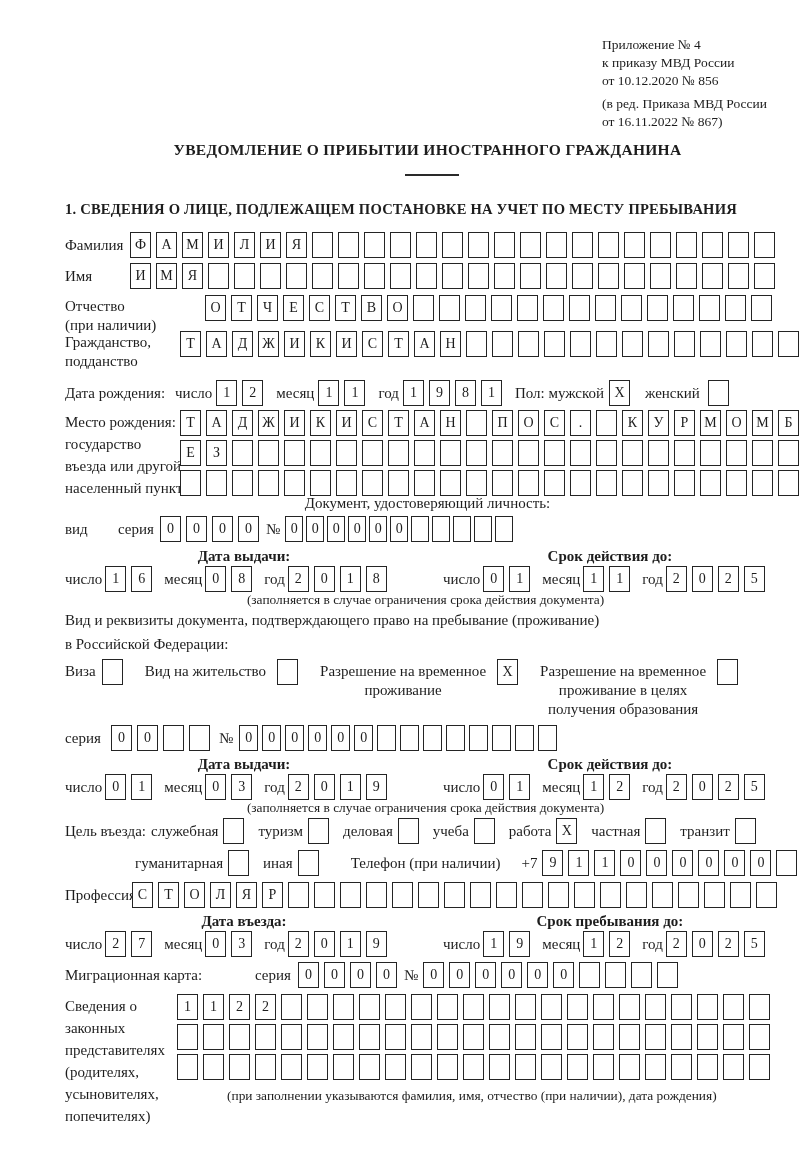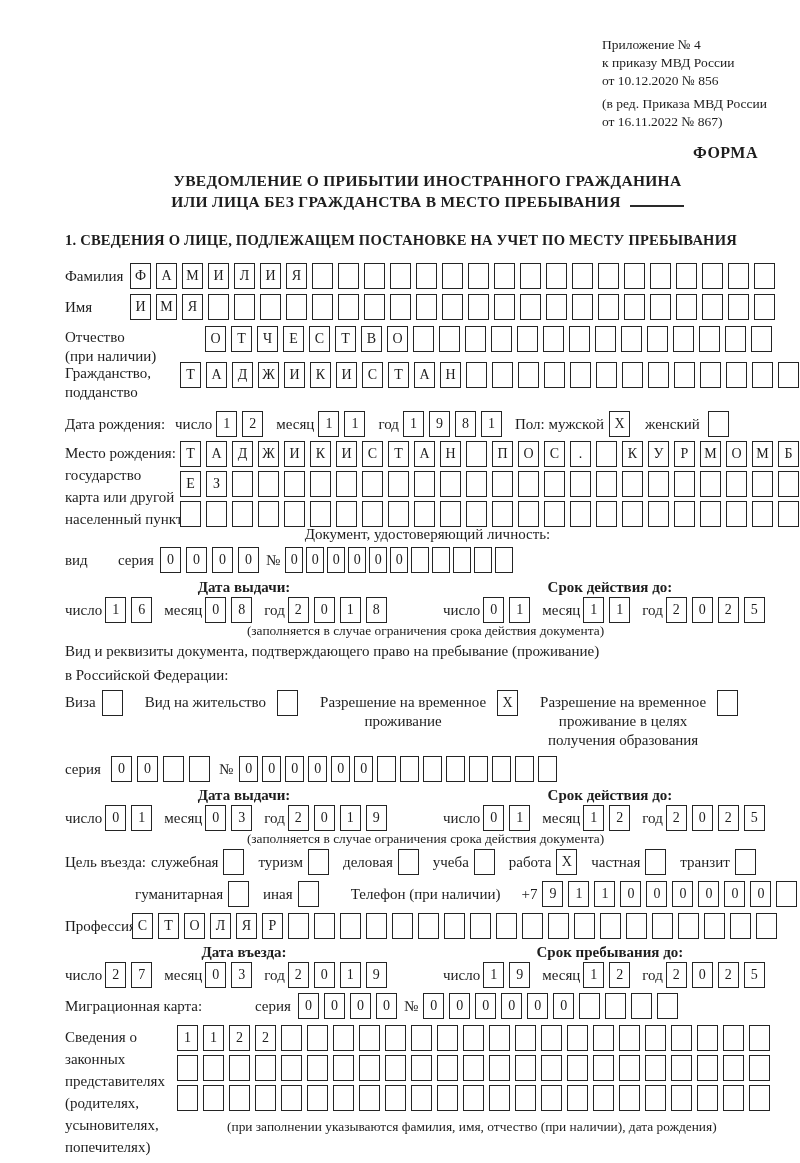--- a/index.html
+++ b/index.html
@@ -60,25 +60,24 @@
 <div class="page">
 
   <div class="ref">
     <div>Приложение № 4</div>
     <div>к приказу МВД России</div>
     <div>от 10.12.2020 № 856</div>
     <div class="gap">(в ред. Приказа МВД России</div>
     <div>от 16.11.2022 № 867)</div>
   </div>
 
-  <div class="form-label">ФОРМА</div>
 
   <div class="title">
     <div>УВЕДОМЛЕНИЕ О ПРИБЫТИИ ИНОСТРАННОГО ГРАЖДАНИНА</div>
-    <div><span>ИЛИ ЛИЦА БЕЗ ГРАЖДАНСТВА В МЕСТО ПРЕБЫВАНИЯ</span><span class="blankline"></span></div>
+    <div><span class="blankline"></span></div>
   </div>
 
   <div class="section-h">1. СВЕДЕНИЯ О ЛИЦЕ, ПОДЛЕЖАЩЕМ ПОСТАНОВКЕ НА УЧЕТ ПО МЕСТУ ПРЕБЫВАНИЯ</div>
 
   <div style="margin-top:14px;">
 
     <div class="frow">
       <span class="flabel lw65">Фамилия</span>
       <span class="cells"><span class="cell">Ф</span><span class="cell">А</span><span class="cell">М</span><span class="cell">И</span><span class="cell">Л</span><span class="cell">И</span><span class="cell">Я</span><span class="cell"></span><span class="cell"></span><span class="cell"></span><span class="cell"></span><span class="cell"></span><span class="cell"></span><span class="cell"></span><span class="cell"></span><span class="cell"></span><span class="cell"></span><span class="cell"></span><span class="cell"></span><span class="cell"></span><span class="cell"></span><span class="cell"></span><span class="cell"></span><span class="cell"></span><span class="cell"></span></span>
     </div>
@@ -115,21 +114,21 @@
       <span class="flabel" style="margin-left:8px;margin-right:5px;">Пол: мужской</span>
       <span class="cells"><span class="cell">X</span></span>
       <span class="flabel" style="margin-left:10px;margin-right:8px;">женский</span>
       <span class="cells"><span class="cell"></span></span>
     </div>
 
     <div class="frow" style="margin-bottom:-6px;">
       <span class="flabel lw115 multi">
         <span style="display:block;white-space:nowrap;">Место рождения:</span>
         <span style="display:block;">государство</span>
-        <span style="display:block;white-space:nowrap;">карта или другой</span>
+        <span style="display:block;white-space:nowrap;">въезда или другой</span>
         <span style="display:block;white-space:nowrap;">населенный пункт</span>
       </span>
       <span>
         <span class="cells" style="display:block;margin-bottom:4px;"><span class="cell">Т</span><span class="cell">А</span><span class="cell">Д</span><span class="cell">Ж</span><span class="cell">И</span><span class="cell">К</span><span class="cell">И</span><span class="cell">С</span><span class="cell">Т</span><span class="cell">А</span><span class="cell">Н</span><span class="cell"></span><span class="cell">П</span><span class="cell">О</span><span class="cell">С</span><span class="cell">.</span><span class="cell"></span><span class="cell">К</span><span class="cell">У</span><span class="cell">Р</span><span class="cell">М</span><span class="cell">О</span><span class="cell">М</span><span class="cell">Б</span></span>
         <span class="cells" style="display:block;margin-bottom:4px;"><span class="cell">Е</span><span class="cell">З</span><span class="cell"></span><span class="cell"></span><span class="cell"></span><span class="cell"></span><span class="cell"></span><span class="cell"></span><span class="cell"></span><span class="cell"></span><span class="cell"></span><span class="cell"></span><span class="cell"></span><span class="cell"></span><span class="cell"></span><span class="cell"></span><span class="cell"></span><span class="cell"></span><span class="cell"></span><span class="cell"></span><span class="cell"></span><span class="cell"></span><span class="cell"></span><span class="cell"></span></span>
         <span class="cells" style="display:block;"><span class="cell"></span><span class="cell"></span><span class="cell"></span><span class="cell"></span><span class="cell"></span><span class="cell"></span><span class="cell"></span><span class="cell"></span><span class="cell"></span><span class="cell"></span><span class="cell"></span><span class="cell"></span><span class="cell"></span><span class="cell"></span><span class="cell"></span><span class="cell"></span><span class="cell"></span><span class="cell"></span><span class="cell"></span><span class="cell"></span><span class="cell"></span><span class="cell"></span><span class="cell"></span><span class="cell"></span></span>
       </span>
     </div>
 
     <div class="bold" style="text-align:center;line-height:20px;margin-bottom:3px;">Документ, удостоверяющий личность:</div>

